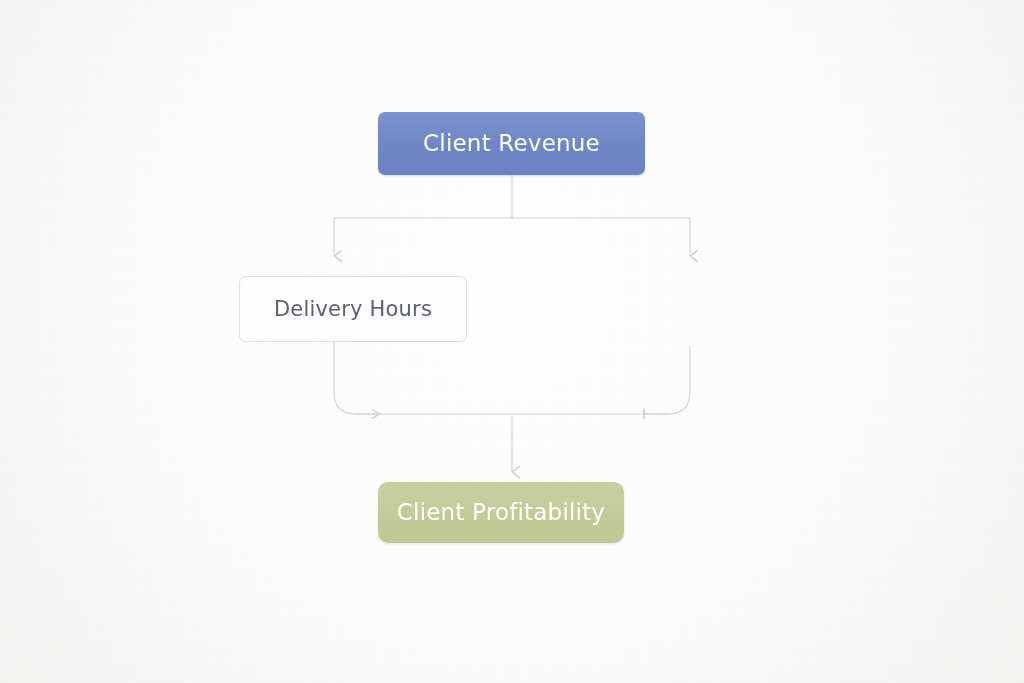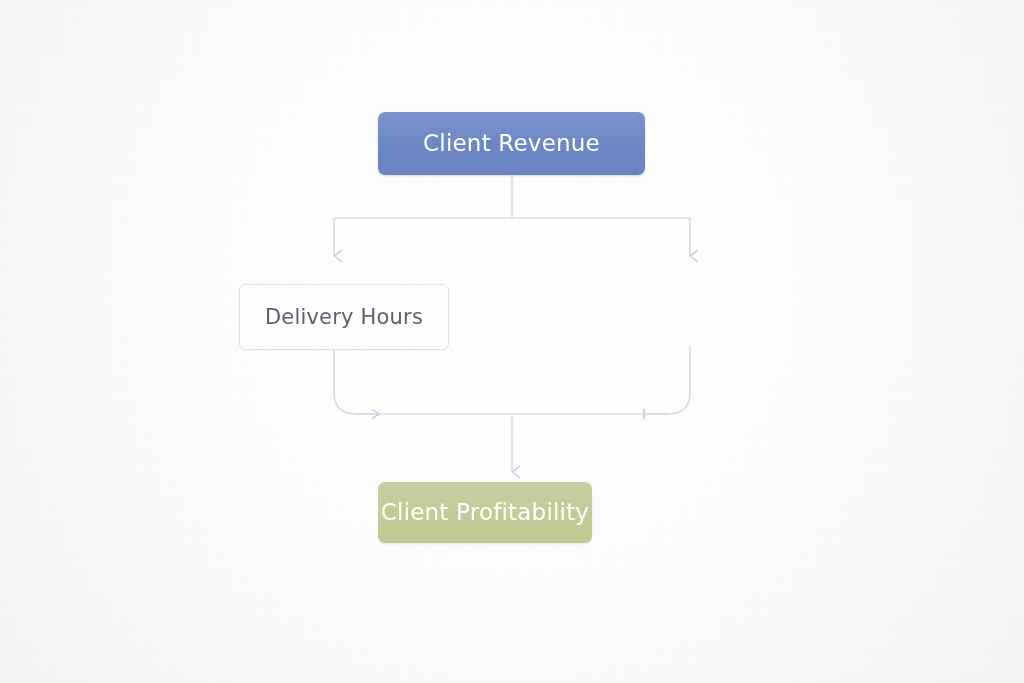--- a/index.html
+++ b/index.html
@@ -65,41 +65,42 @@
   
   .node.plain {
     background: #fefefe;
     border: 1px solid #dcdfe8;
     color: #5b616e;
     font-size: 21px;
     box-shadow: 0 1px 1px rgba(140,146,165,.07);
   }
   #node-delivery-hours {
     left: 239px;
-    top: 284px;
-    width: 210px;
+    top: 276px;
+    width: 228px;
     height: 66px;
   }
   #node-coordination-overhead {
     left: 593px;
     top: 269px;
     width: 195px;
     height: 77px;
   }
 
   
   #node-client-profitability {
     left: 378px;
     top: 482px;
-    width: 214px;
+    width: 246px;
     height: 61px;
     background: linear-gradient(180deg, #c8d0a2 0%, #c2cb97 55%, #c0c994 100%);
     color: #ffffff;
     font-size: 23px;
     box-shadow: 0 1px 2px rgba(140,150,110,.20);
+    border-radius: 10px;
   }
 </style>
 </head>
 <body>
 
 <div id="canvas">
 
   <div id="grain"></div>
 
   <svg id="edges" width="1024" height="683" viewBox="0 0 1024 683">

